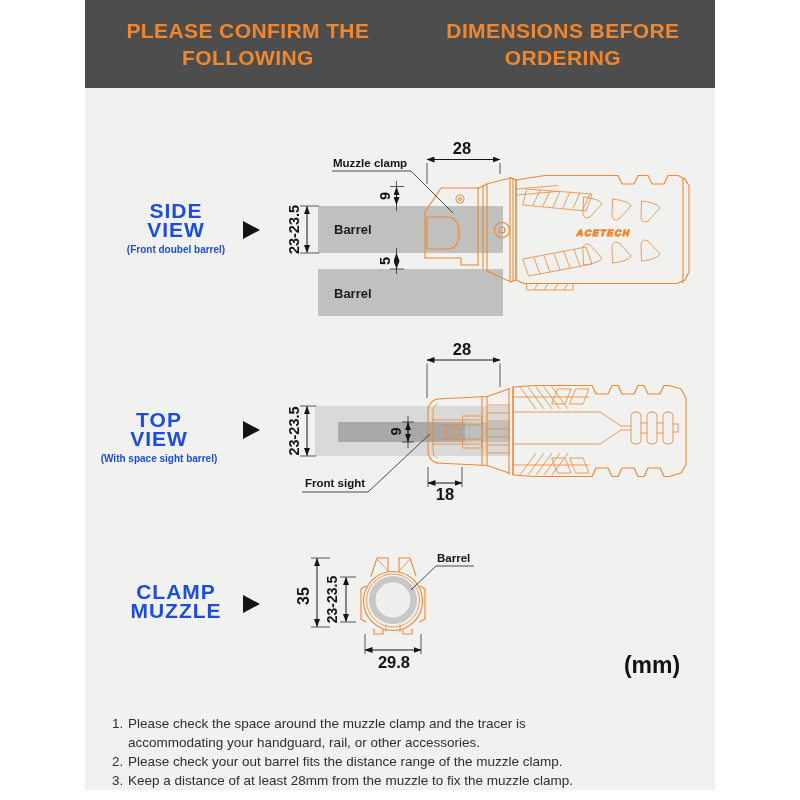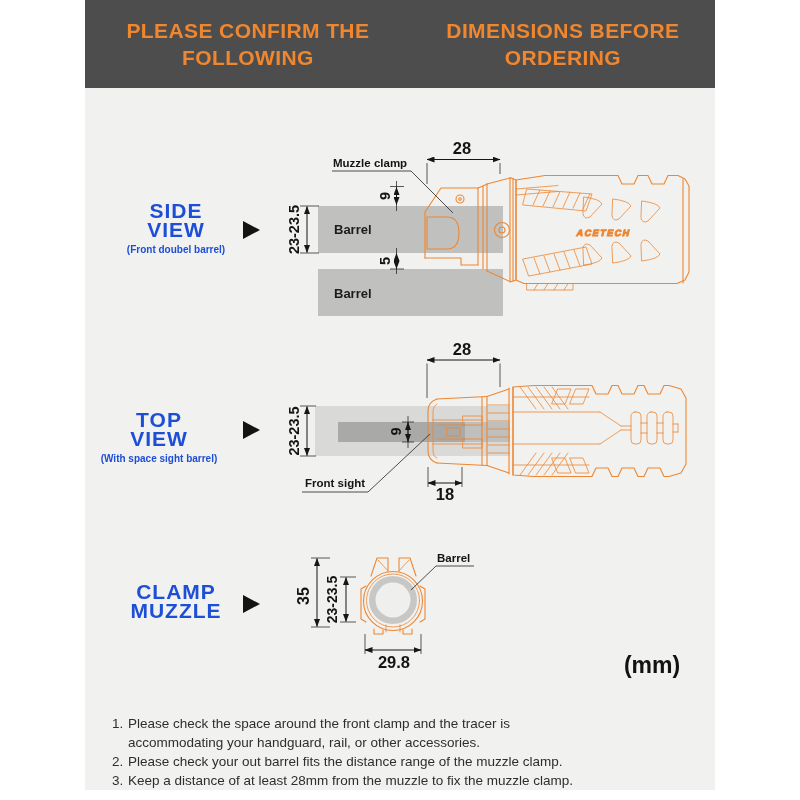--- a/index.html
+++ b/index.html
@@ -323,21 +323,21 @@
       <text class="lbltxt" x="437" y="562" font-size="12">Barrel</text>
       <polyline class="ldr" points="474,566 436,566 411,590"></polyline>
     </g>
   </svg>
 
   <div class="units">(mm)</div>
 
   <div class="notes">
     <div class="note">
       <span class="note-num">1.</span>
-      <span class="note-text">Please check the space around the front clamp and the tracer is accommodating your handguard, rail, or other accessories.</span>
+      <span class="note-text">Please check the space around the muzzle clamp and the tracer is accommodating your handguard, rail, or other accessories.</span>
     </div>
     <div class="note">
       <span class="note-num">2.</span>
       <span class="note-text">Please check your out barrel fits the distance range of the muzzle clamp.</span>
     </div>
     <div class="note">
       <span class="note-num">3.</span>
       <span class="note-text">Keep a distance of at least 28mm from the muzzle to fix the muzzle clamp.</span>
     </div>
   </div>

